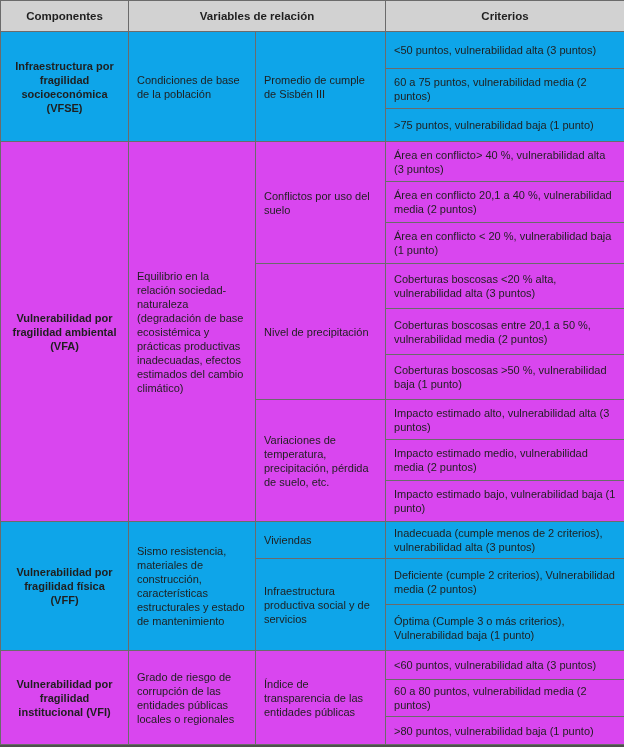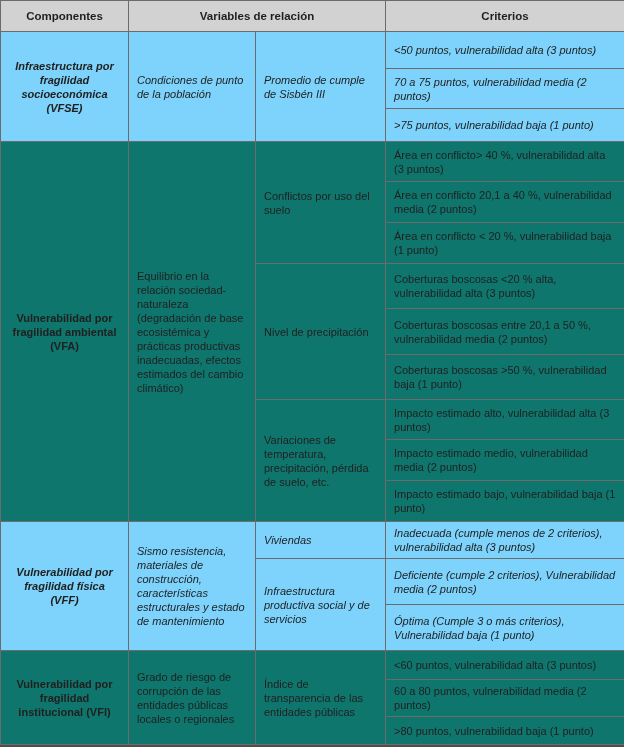--- a/index.html
+++ b/index.html
@@ -38,22 +38,22 @@
     background: #ffffff;
   }
   td.var {
     text-align: left;
     background: #ffffff;
   }
   td.crit {
     text-align: left;
     background: #ffffff;
   }
-  tr.band-gray td { background: #0f766e; }
-  tr.band-white td { background: #7dd3fc; font-style: italic; }
+  tr.band-gray td { background: #d946ef; }
+  tr.band-white td { background: #0ea5e9; }
   tr.footer-bar td {
     background: #4f4f4f;
     height: 11px;
     padding: 0;
     border: 1px solid #4f4f4f;
   }
 </style>
 </head>
 <body>
 
@@ -69,26 +69,26 @@
       <tr style="height:30px">
         <th>Componentes</th>
         <th colspan="2">Variables de relación</th>
         <th>Criterios</th>
       </tr>
     </thead>
     <tbody>
 
       <tr class="band-white" style="height:37px">
         <td class="comp" rowspan="3">Infraestructura por fragilidad socioeconómica (VFSE)</td>
-        <td class="var" rowspan="3">Condiciones de punto de la población</td>
+        <td class="var" rowspan="3">Condiciones de base de la población</td>
         <td class="var" rowspan="3">Promedio de cumple de Sisbén III</td>
         <td class="crit">&lt;50 puntos, vulnerabilidad alta (3 puntos)</td>
       </tr>
       <tr class="band-white" style="height:40px">
-        <td class="crit">70 a 75 puntos, vulnerabilidad media (2 puntos)</td>
+        <td class="crit">60 a 75 puntos, vulnerabilidad media (2 puntos)</td>
       </tr>
       <tr class="band-white" style="height:33px">
         <td class="crit">&gt;75 puntos, vulnerabilidad baja (1 punto)</td>
       </tr>
 
       <tr class="band-gray" style="height:40px">
         <td class="comp" rowspan="9">Vulnerabilidad por fragilidad ambiental (VFA)</td>
         <td class="var" rowspan="9">Equilibrio en la relación sociedad-naturaleza (degradación de base ecosistémica y prácticas productivas inadecuadas, efectos estimados del cambio climático)</td>
         <td class="var" rowspan="3">Conflictos por uso del suelo</td>
         <td class="crit">Área en conflicto&gt; 40 %, vulnerabilidad alta (3 puntos)</td>

